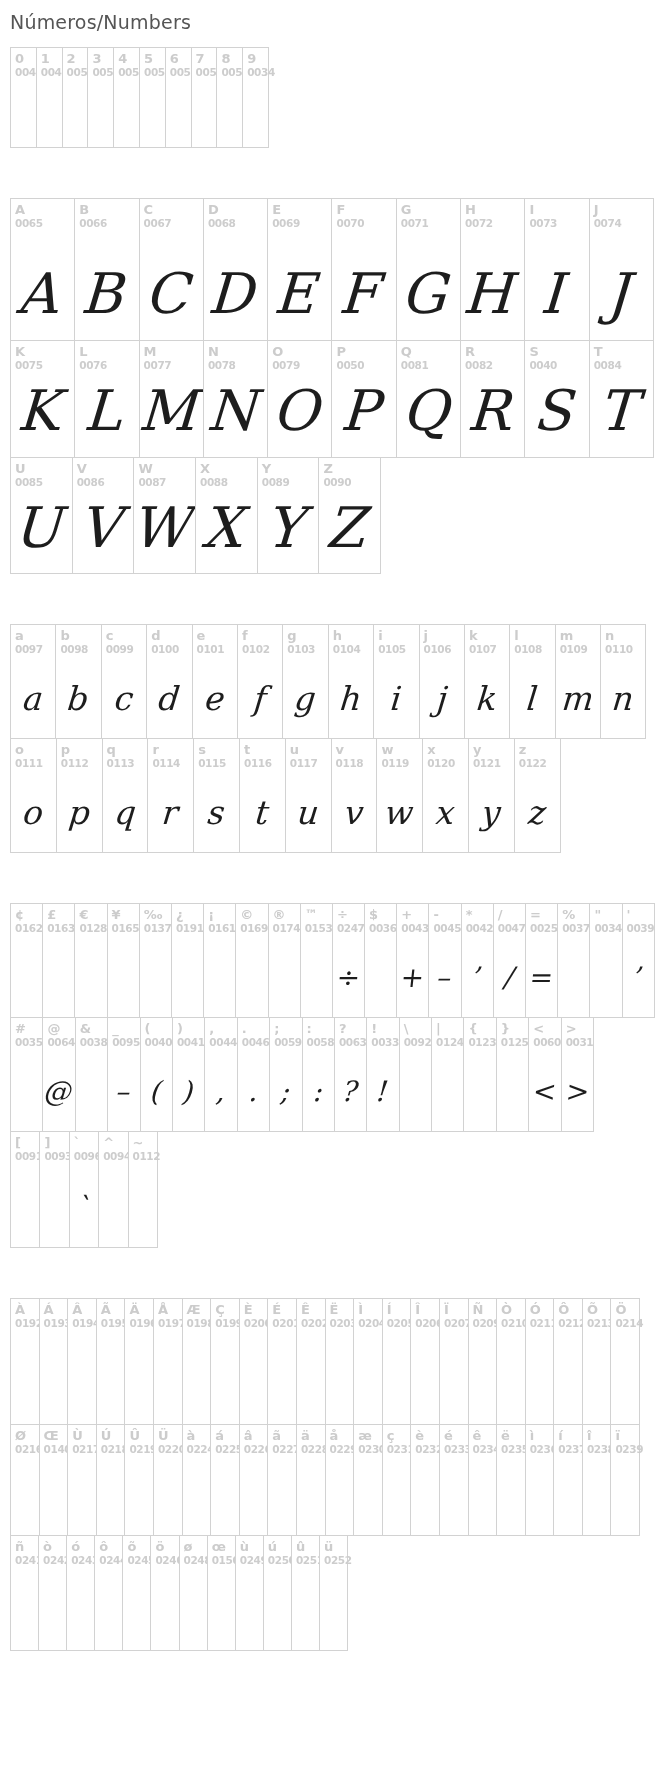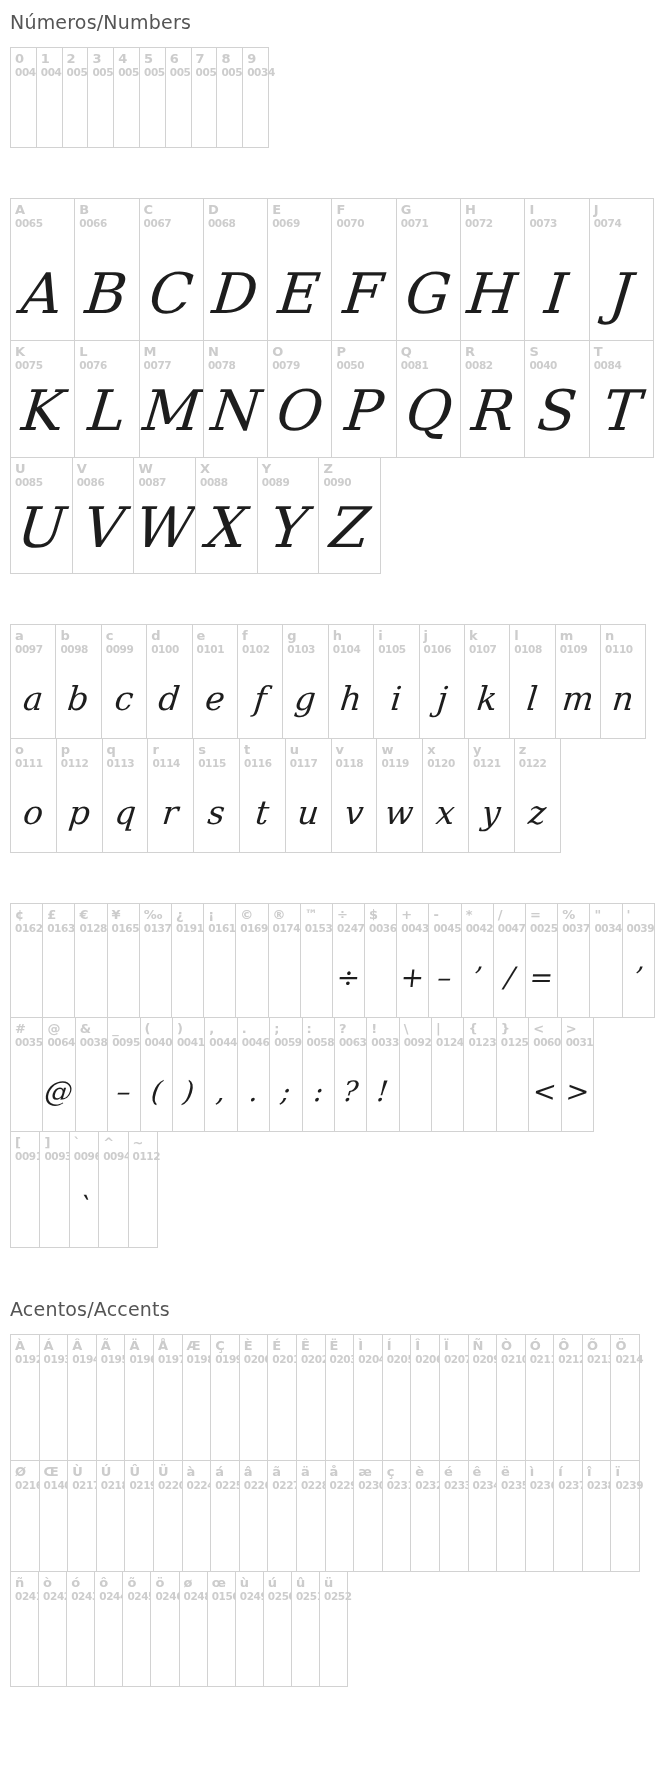--- a/index.html
+++ b/index.html
@@ -610,21 +610,20 @@
           </div>
           <div class="cell">
             <div class="ch">~</div>
             <div class="code">0112</div>
             <div class="glyph"></div>
           </div>
         </div>
       </div>
     </section>
     <section class="sec sec4">
-      <h2 class="title">Acentos/Accents</h2>
       <div class="grid">
         <div class="row row0">
           <div class="cell">
             <div class="ch">À</div>
             <div class="code">0192</div>
             <div class="glyph"></div>
           </div>
           <div class="cell">
             <div class="ch">Á</div>
             <div class="code">0193</div>

